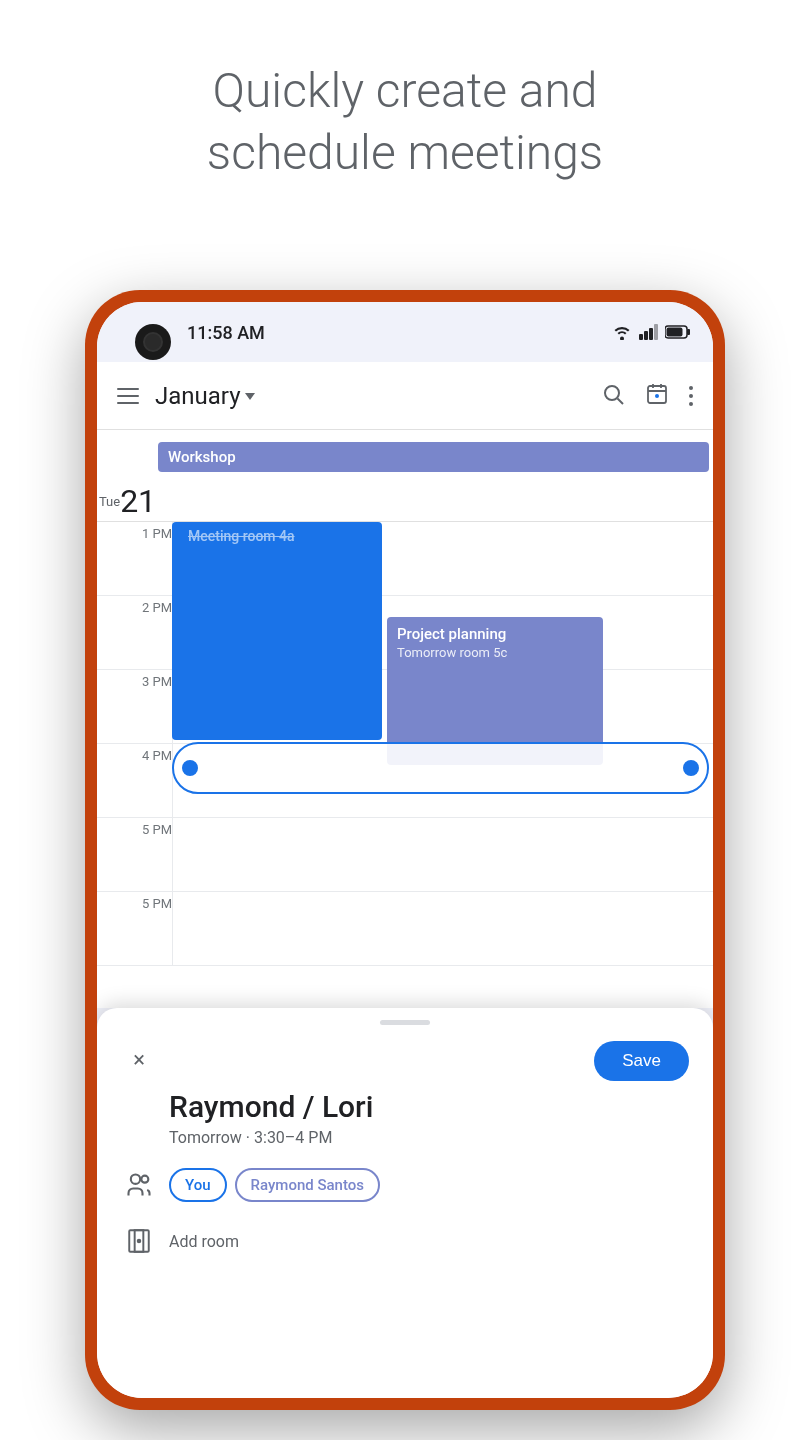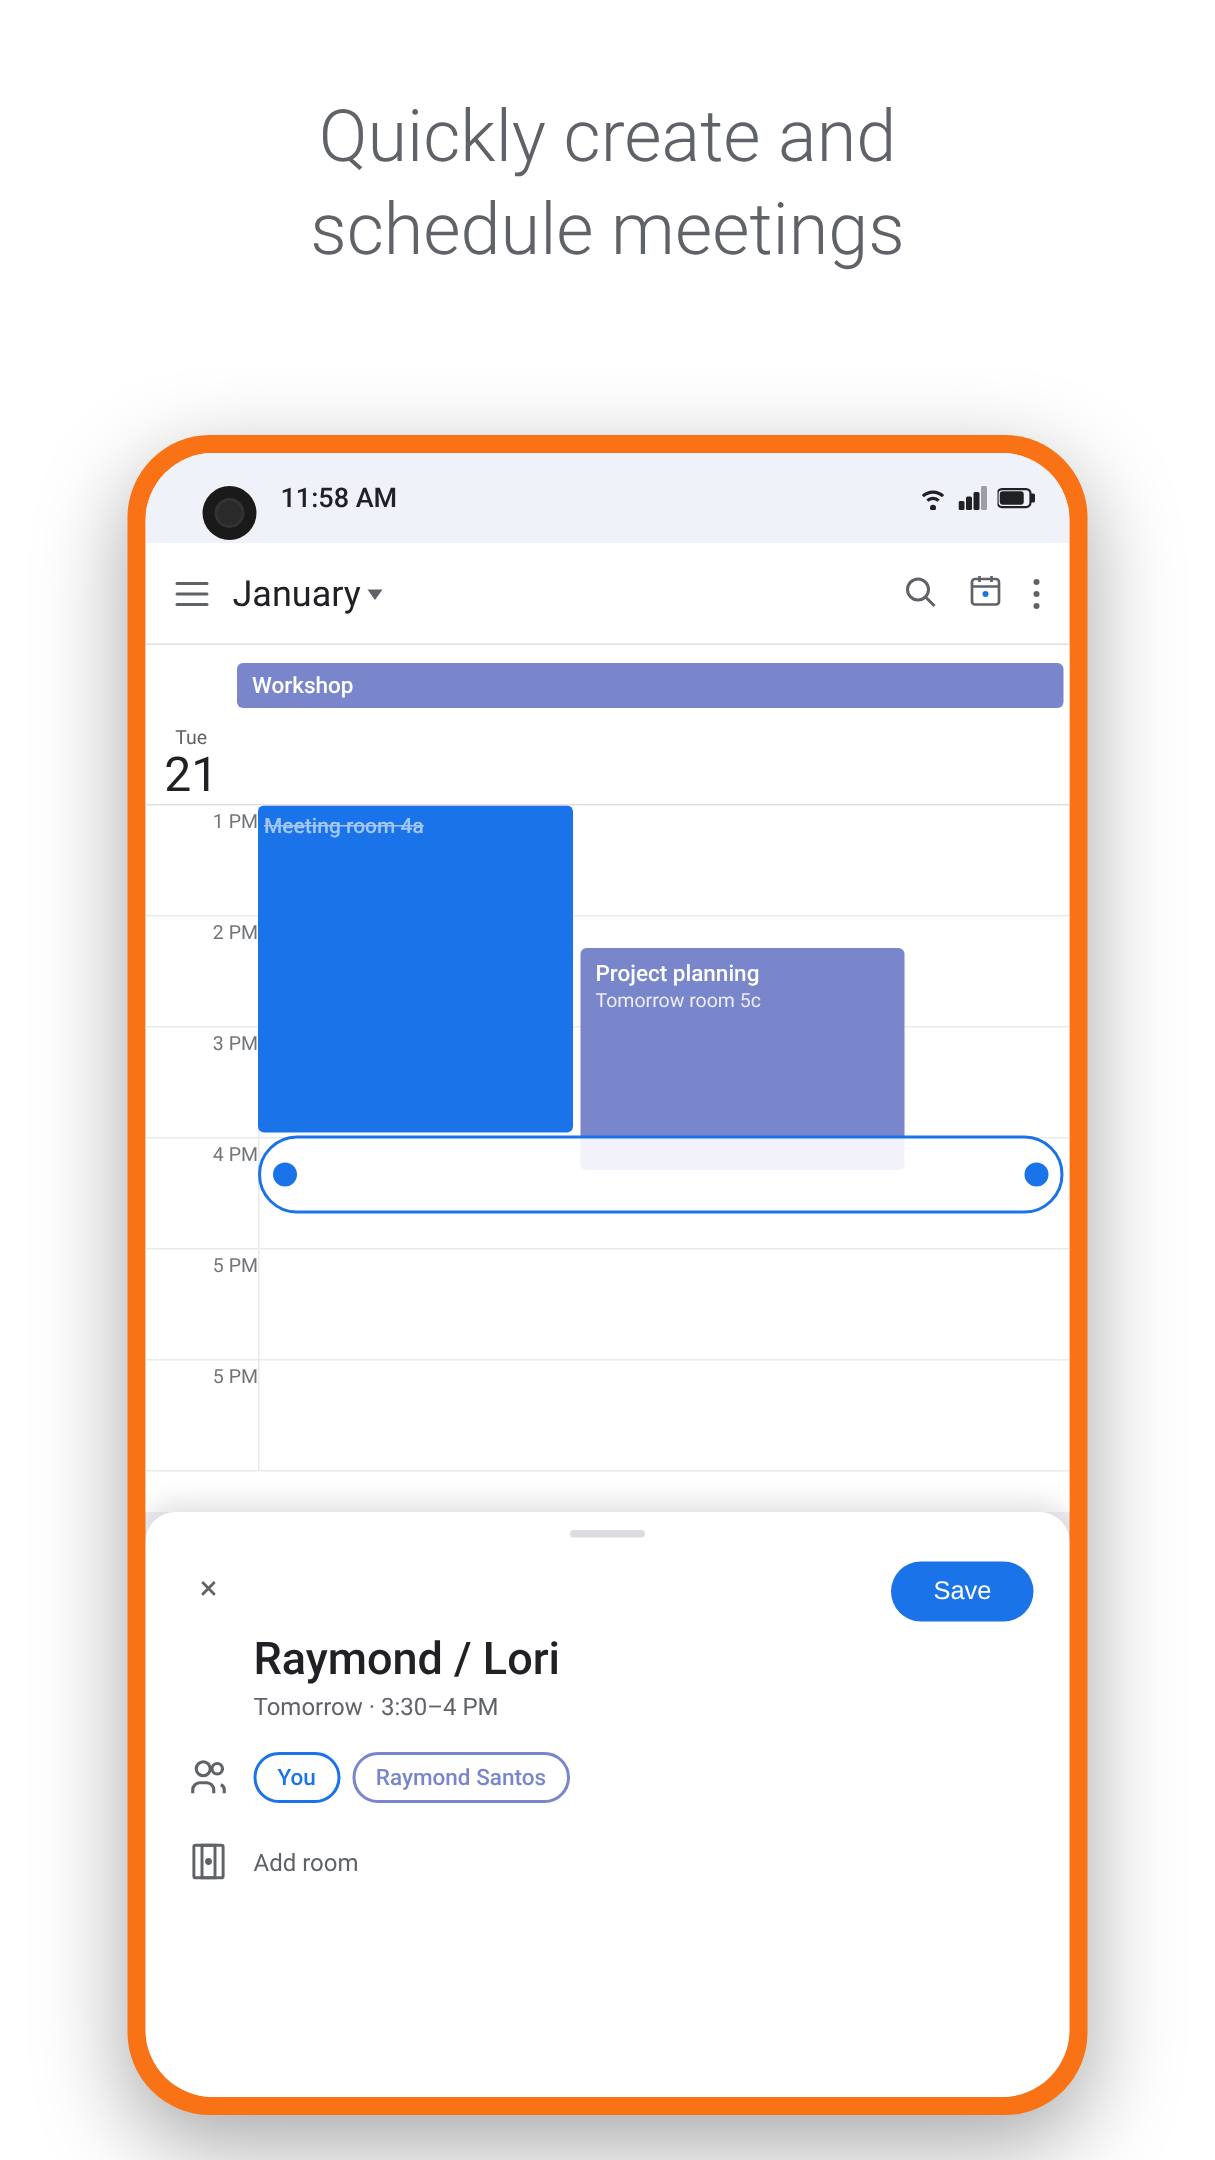--- a/index.html
+++ b/index.html
@@ -22,21 +22,21 @@
       line-height: 1.3;
     }
 
     
     .phone-frame {
       position: absolute;
       top: 290px;
       left: 85px;
       width: 640px;
       height: 1120px;
-      background: #f97316;
+      background: #c2410c;
       border-radius: 55px;
       box-shadow: 0 20px 60px rgba(0,0,0,0.35);
       overflow: hidden;
     }
 
     
     .phone-screen {
       position: absolute;
       top: 12px;
       left: 12px;
@@ -176,21 +176,21 @@
     
     .day-header {
       display: flex;
       padding: 8px 0 4px 0;
       border-bottom: 1px solid #e0e0e0;
       background: #ffffff;
     }
     .day-label-col {
       width: 61px;
       display: flex;
-      flex-direction: column;
+      flex-direction: row;
       align-items: center;
       justify-content: center;
       margin-top: 47px;
     }
     .day-name {
       font-size: 13px;
       color: #5f6368;
       font-weight: 400;
     }
     .day-number {
@@ -253,21 +253,21 @@
 
     
     .meeting-room-event {
       position: absolute;
       top: 0px;
       left: 0;
       width: 210px;
       height: 218px;
       background: #1a73e8;
       border-radius: 4px;
-      padding: 6px 4px;
+      padding: 6px 16px;
       color: white;
       font-size: 14px;
       overflow: hidden;
     }
     .meeting-room-event .evt-title {
       font-weight: 500;
       font-size: 14px;
       opacity: 0.6;
       text-decoration: line-through;
     }

